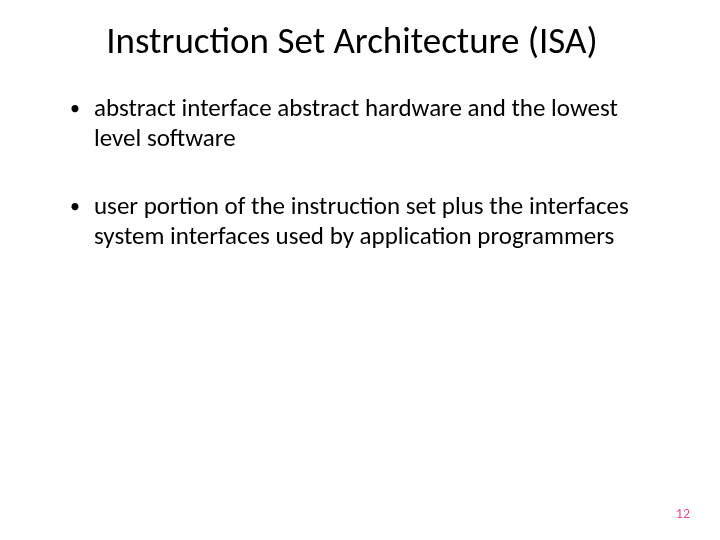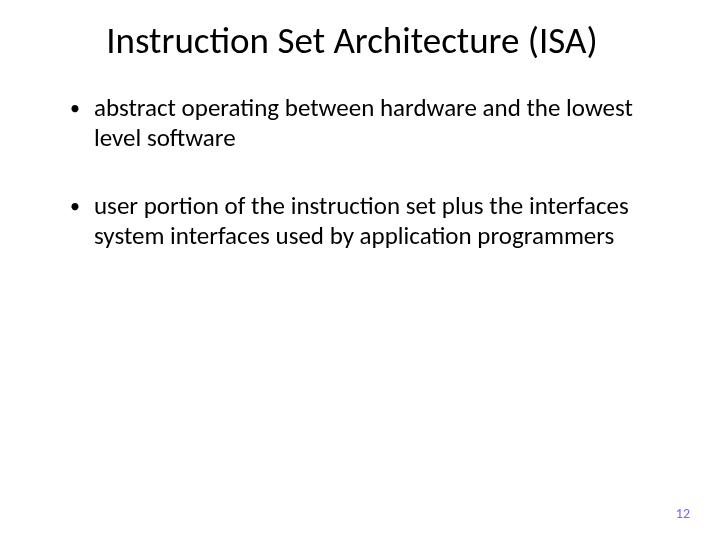--- a/index.html
+++ b/index.html
@@ -41,32 +41,32 @@
     .bullet-text {
       font-size: 25px;
       line-height: 1.2;
       max-width: 560px;
     }
     .page-number {
       position: absolute;
       bottom: 18px;
       right: 30px;
       font-size: 14px;
-      color: #8b5cf6;
+      color: #ec4899;
     }
   </style>
 </head>
 <body>
 
 <div class="slide">
   <h1 class="title">Instruction Set Architecture (ISA)</h1>
   <div class="content">
     <div class="bullet-item">
       <span class="bullet-dot">•</span>
-      <span class="bullet-text">abstract operating between hardware and the lowest level software</span>
+      <span class="bullet-text">abstract interface abstract hardware and the lowest level software</span>
     </div>
     <div class="bullet-item">
       <span class="bullet-dot">•</span>
       <span class="bullet-text">user portion of the instruction set plus the interfaces system interfaces used by application programmers</span>
     </div>
   </div>
   <div class="page-number">12</div>
 </div>
 
 </body></html>

